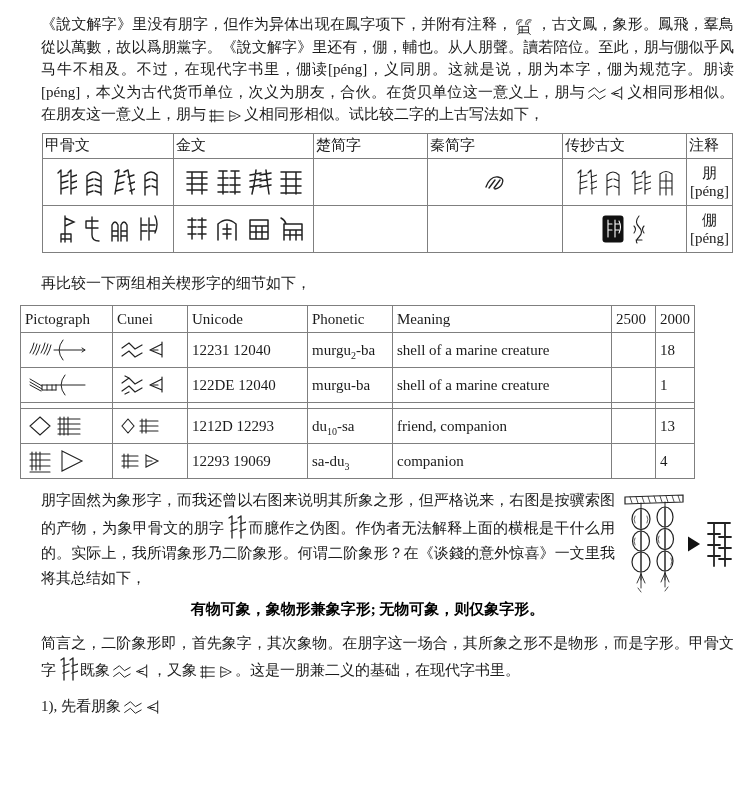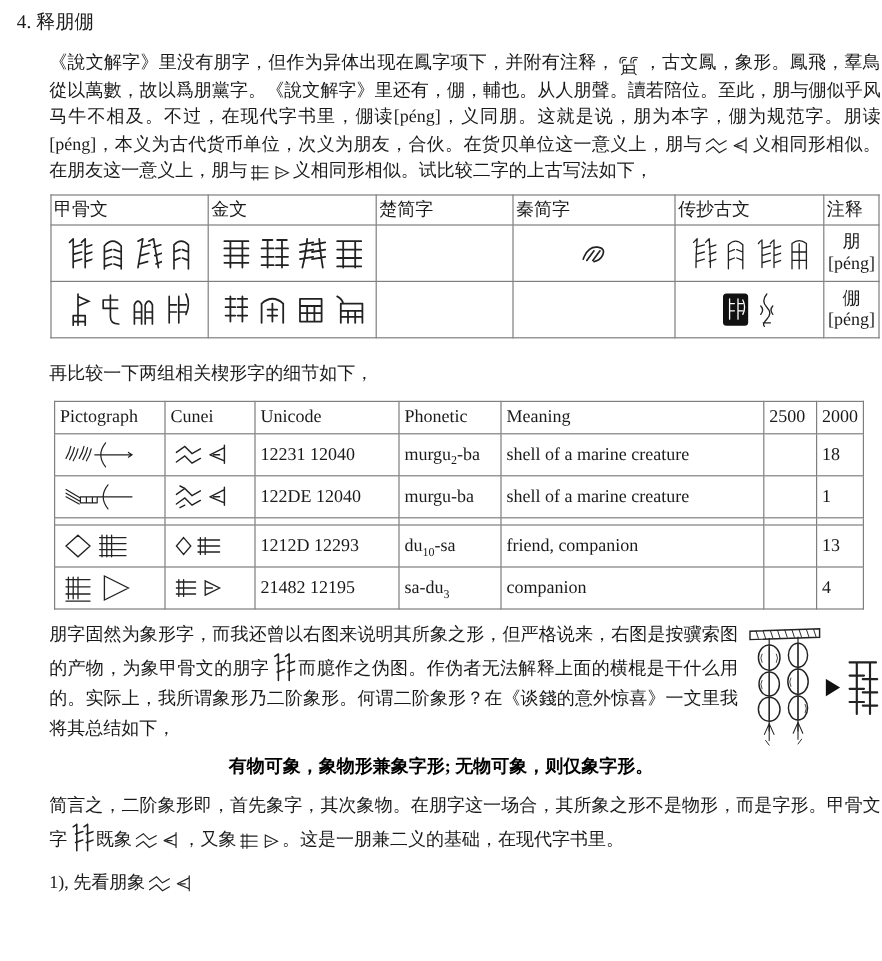--- a/index.html
+++ b/index.html
@@ -21,21 +21,21 @@
 
   table { border-collapse:collapse; table-layout:fixed; }
   th,td { border:1px solid #7f7f7f; font-weight:normal; }
 
   .t1 { margin:7px 0 0 42px; width:690px; }
   .t1 th { height:22px; text-align:left; font-size:15px; padding:1px 2px; }
   .t1 td { height:42px; text-align:center; vertical-align:middle; padding:2px 2px; }
   .t1 td.note { font-size:15px; line-height:1.2; }
   .t1 td.note span { display:block; }
 
-  .t2 { margin:11px 0 0 45px; width:674px; font-size:15px; }
+  .t2 { margin:11px 0 0 20px; width:674px; font-size:15px; }
   .t2 th { height:24px; text-align:left; padding:1px 4px; font-size:15px; }
   .t2 td { height:32px; text-align:left; vertical-align:middle; padding:1px 4px;font-family:Liberation Serif, serif; }
   .t2 tr.spacer td { height:5px; padding:0; }
   .t2 sub { font-size:10px; line-height:0; }
   .t2 td.gcell { padding:1px 2px 1px 5px; }
 
   .glyph { vertical-align:middle; margin:0 3px; }
   .t2 .glyph { margin:0 2px; }
 
   .ig { vertical-align:middle; margin:0 2px; }
@@ -167,21 +167,20 @@
         <path fill="none" stroke="#222" stroke-width="1.3" stroke-linecap="round" d="M6 3 L3 5 M6 3 V25 M5 11 l6 -2 M5 18 l6 -2 M15 3 L12 5 M15 3 V25 M14 11 l6 -2 M14 18 l6 -2"></path>
       </symbol>
     <symbol id="peng-big" viewBox="0 0 30 54">
         <path fill="none" stroke="#222" stroke-width="1.8" stroke-linecap="round" d="M4 6 H26 M10 6 V49 M21 6 V49 M4 17 H16 M4 28 H16 M4 39 H16 M15 20 H27 M15 31 H27 M15 42 H27"></path>
       </symbol>
   </defs>
 </svg>
 
 <div class="page">
 
-  <h1 class="title">4. 释朋倗</h1>
 
   <p class="para"><span>《說文解字》里没有朋字，但作为异体出现在鳳字项下，并附有注释，</span><svg class="ig" width="20" height="19">
         <use href="#guwen-feng"></use>
       </svg><span>，古文鳳，象形。鳳飛，羣鳥從以萬數，故以爲朋黨字。《說文解字》里还有，倗，輔也。从人朋聲。讀若陪位。至此，朋与倗似乎风马牛不相及。不过，在现代字书里，倗读[péng]，义同朋。这就是说，朋为本字，倗为规范字。朋读[péng]，本义为古代货币单位，次义为朋友，合伙。在货贝单位这一意义上，朋与</span><svg class="ig" width="38" height="17">
         <use href="#cun1"></use>
       </svg><span>义相同形相似。在朋友这一意义上，朋与</span><svg class="ig" width="34" height="16">
         <use href="#cun4"></use>
       </svg><span>义相同形相似。试比较二字的上古写法如下，</span></p>
 
   <table class="t1">
@@ -343,21 +342,21 @@
       <td></td>
       <td>13</td>
     </tr>
     <tr>
       <td class="gcell"><svg class="glyph" width="56" height="24">
               <use href="#pict4" xlink:href="#pict4"></use>
             </svg></td>
       <td class="gcell"><svg class="glyph" width="40" height="18">
               <use href="#cun4" xlink:href="#cun4"></use>
             </svg></td>
-      <td>21482 12195</td>
+      <td>12293 19069</td>
       <td><span>sa-du</span><sub>3</sub><span></span></td>
       <td>companion</td>
       <td></td>
       <td>4</td>
     </tr>
   </tbody>
     </table>
 
   <div class="para discuss">
     <span class="figure">

